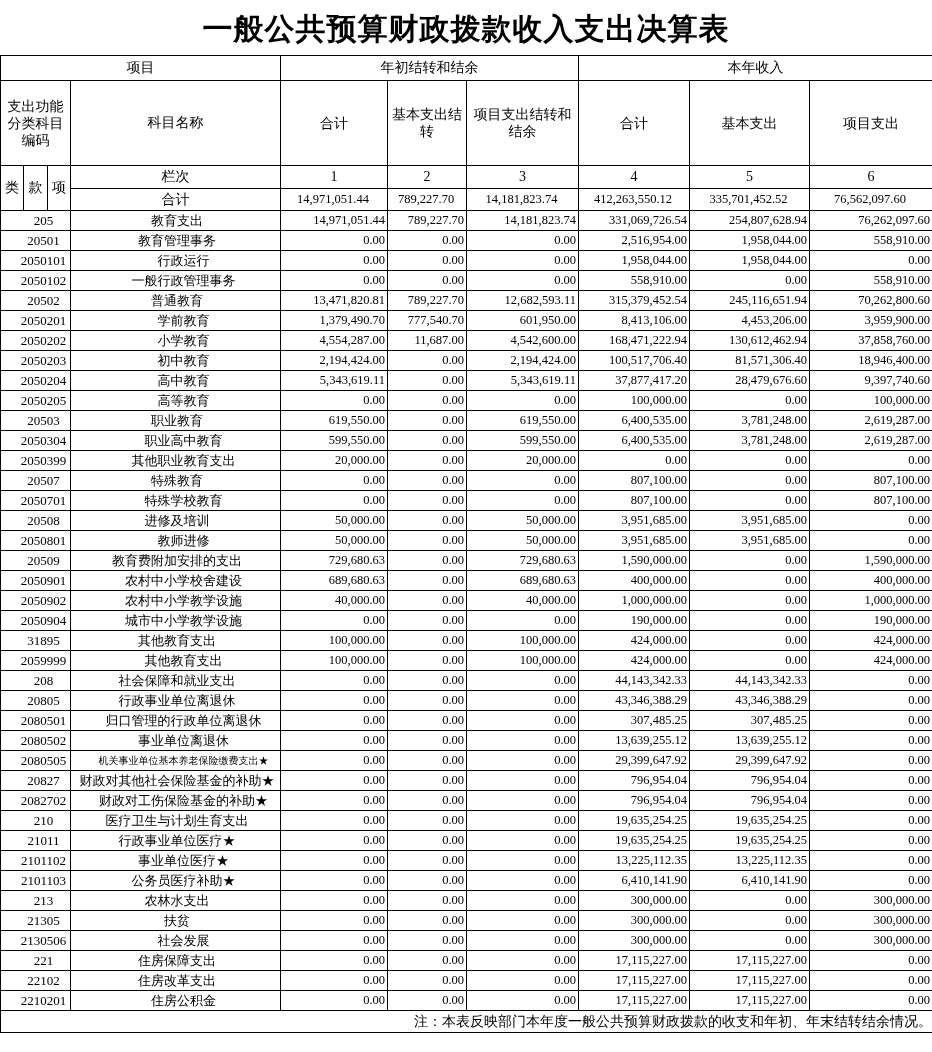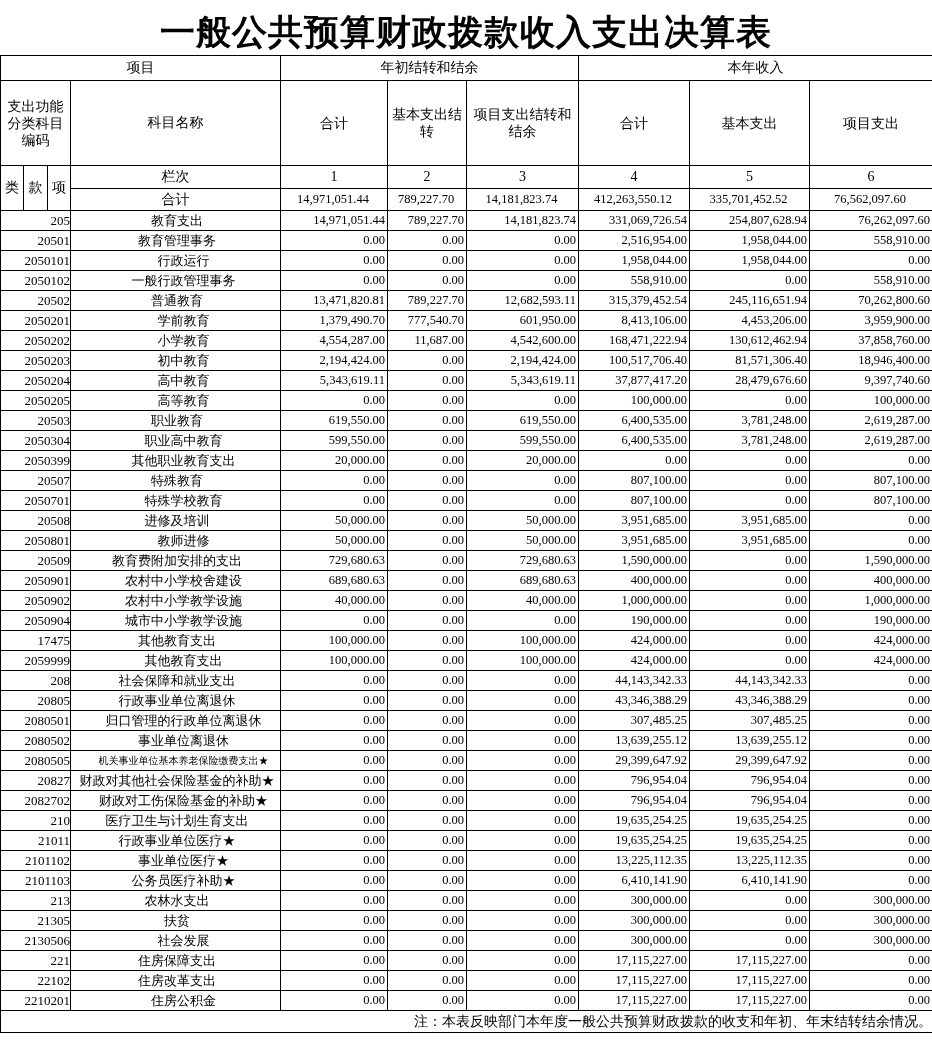--- a/index.html
+++ b/index.html
@@ -6,21 +6,21 @@
   html, body { background: #fff; }
   body {
     width: 932px; height: 1052px;
     color: #000;
     font-family: "Liberation Serif", serif;
     overflow: hidden;
   }
   .page { width: 932px; height: 1052px; background: #fff; }
   .title {
     text-align: center;
-    font-size: 35px;
+    font-size: 30px;
     font-weight: bold;
     padding-top: 9px;
     height: 55px;
     letter-spacing: 1px;
   }
   .dept {
     font-size: 15px;
     height: 19px;
     line-height: 19px;
     padding-left: 2px;
@@ -44,21 +44,21 @@
   th.wrap { white-space: normal; line-height: 17px; padding: 1px; }
   tr.group-row { height: 25px; }
   tr.sub-row { height: 85px; }
   tr.lanci-row { height: 23px; }
   tr.totals-row { height: 22px; }
   tr.lanci-row td, tr.totals-row td {
     font-size: 14px; text-align: center; vertical-align: middle;
   }
   tbody tr.data-row { height: 20px; }
   tbody td { font-size: 13px; vertical-align: middle; }
-  td.code { text-align: right; padding-left: 16px; }
+  td.code { text-align: center; padding-left: 16px; }
   td.name { text-align: center; padding-left: 3px; }
   td.name.indent { padding-left: 16px; }
   td.name.compact { font-size: 10px; }
   td.num {
     text-align: right;
     padding-right: 2px;
     font-size: 12.5px;
     font-family: "Liberation Serif", serif;
   }
   tr.totals-row td.num { font-size: 12.5px; }
@@ -336,21 +336,21 @@
           <td class="code" colspan="3">2050904</td>
           <td class="name indent">城市中小学教学设施</td>
           <td class="num">0.00</td>
           <td class="num">0.00</td>
           <td class="num">0.00</td>
           <td class="num">190,000.00</td>
           <td class="num">0.00</td>
           <td class="num">190,000.00</td>
         </tr>
         <tr class="data-row">
-          <td class="code" colspan="3">17475</td>
+          <td class="code" colspan="3">31895</td>
           <td class="name">其他教育支出</td>
           <td class="num">100,000.00</td>
           <td class="num">0.00</td>
           <td class="num">100,000.00</td>
           <td class="num">424,000.00</td>
           <td class="num">0.00</td>
           <td class="num">424,000.00</td>
         </tr>
         <tr class="data-row">
           <td class="code" colspan="3">2059999</td>

